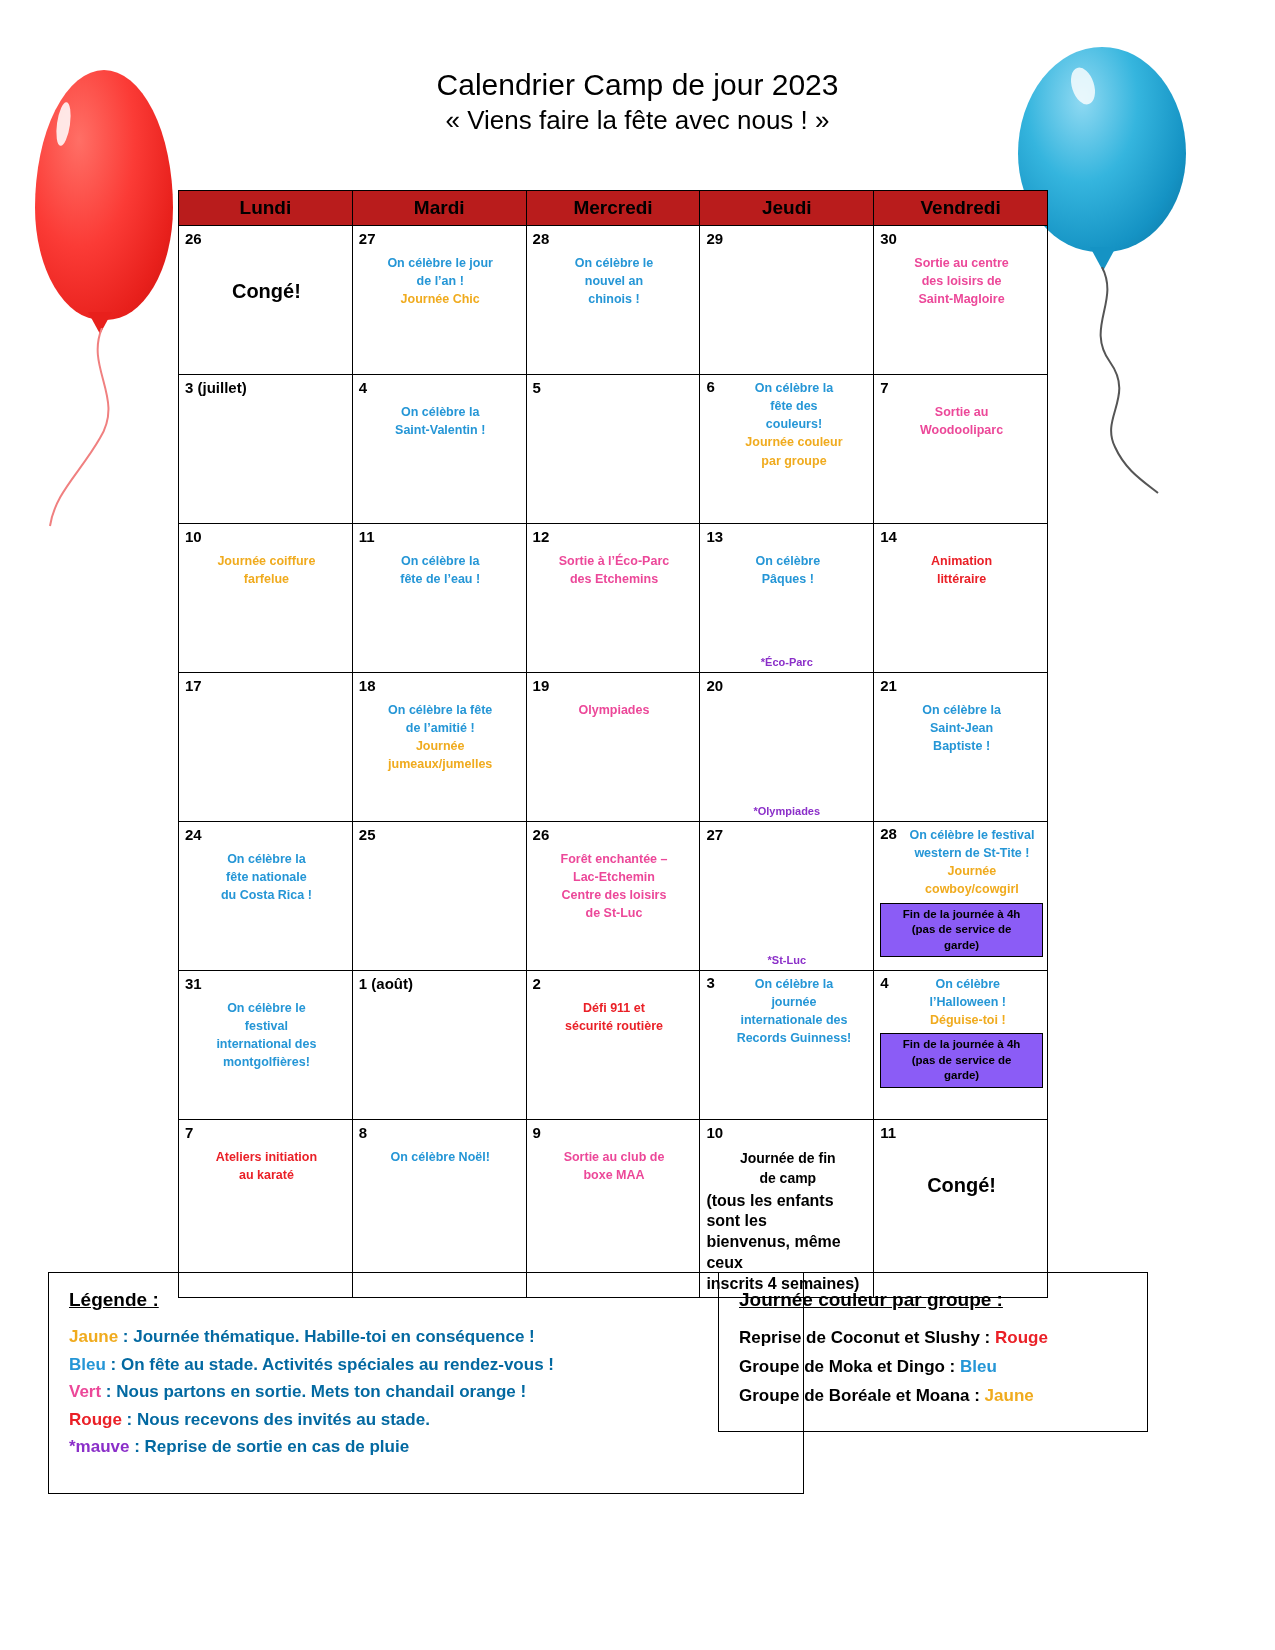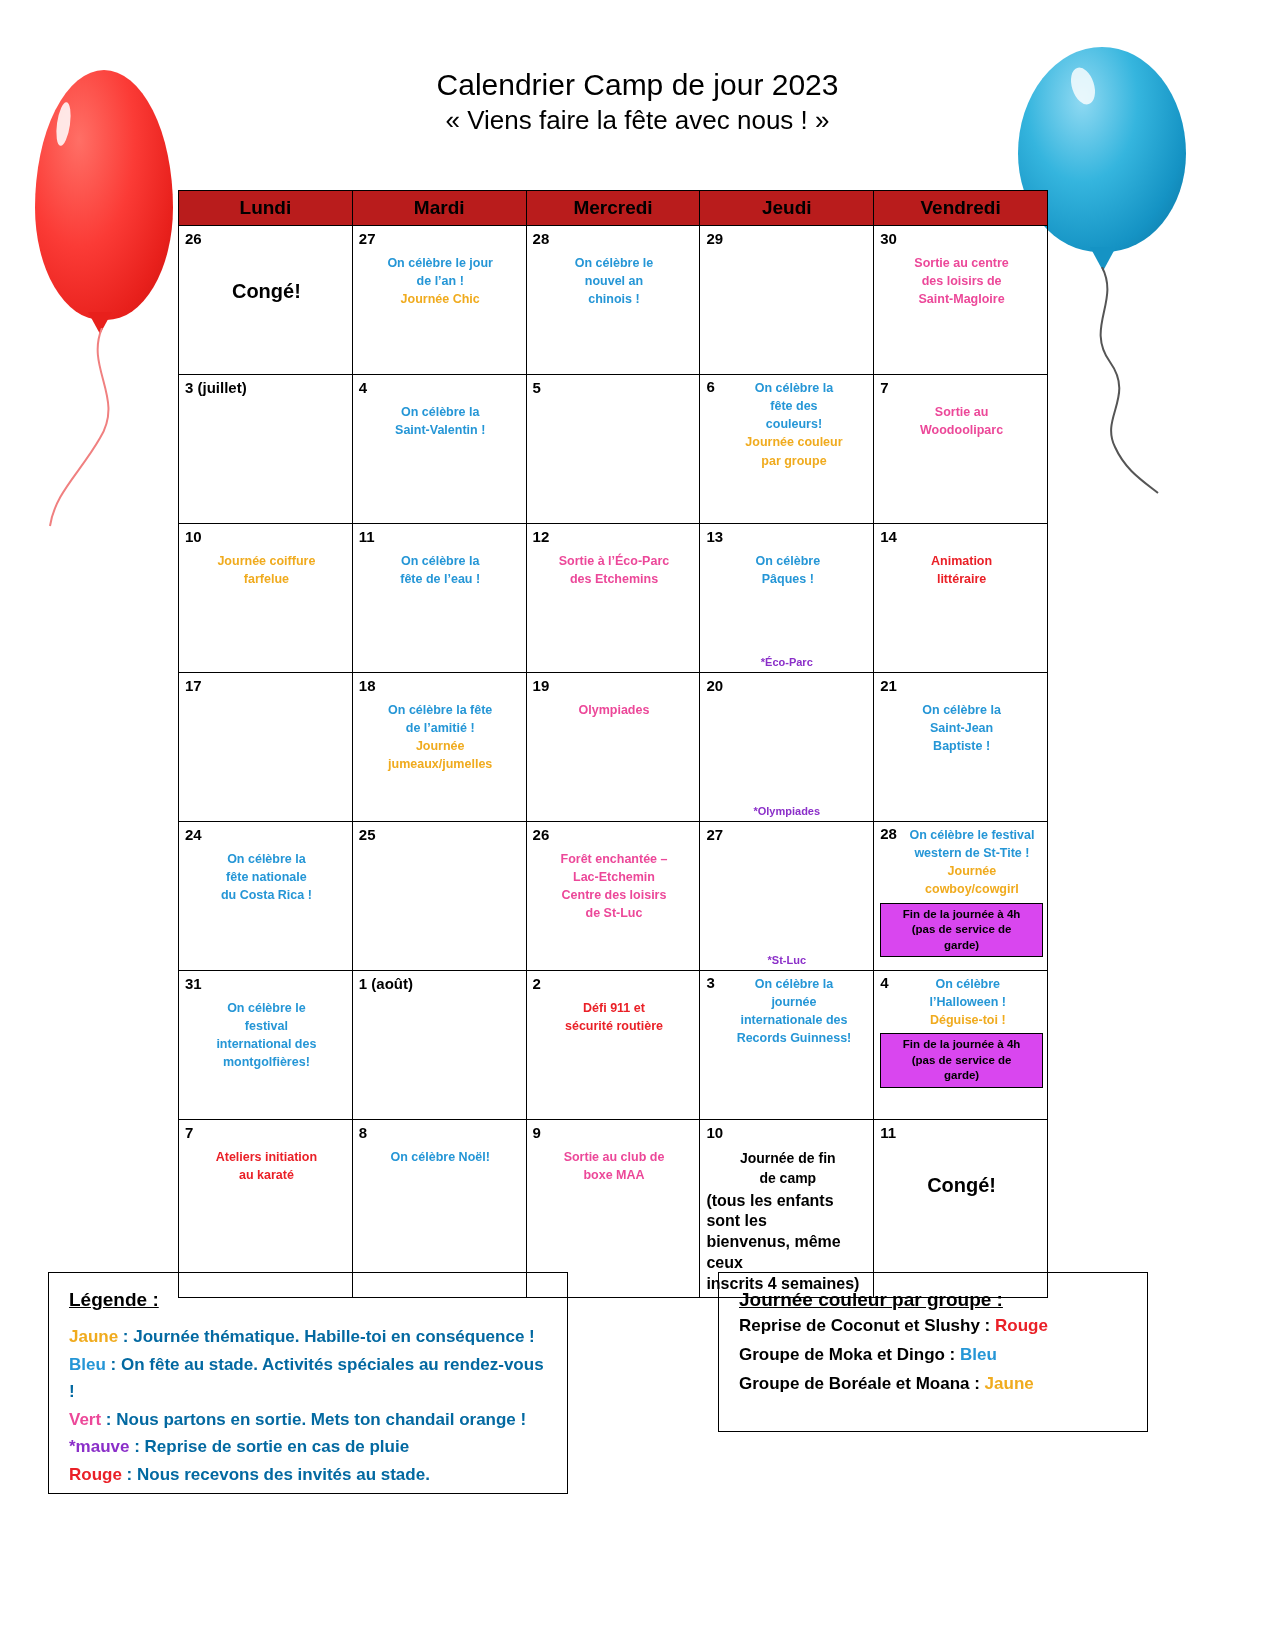--- a/index.html
+++ b/index.html
@@ -184,21 +184,21 @@
     position: absolute;
     left: 0;
     right: 0;
     bottom: 4px;
     text-align: center;
     font-size: 11px;
     font-weight: bold;
     color: #8b2fc9;
   }
   .cyan-box {
-    background: #d946ef;
+    background: #8b5cf6;
     border: 1px solid #000;
     color: #000;
     font-size: 11.5px;
     font-weight: bold;
     line-height: 1.35;
     padding: 3px 2px;
     margin: 4px 0 0 0;
     text-align: center;
   }
   .small-note {
@@ -215,21 +215,21 @@
   }
   .inline-num-row .body-col {
     flex: 1;
   }
 
   
   .legend-box {
     position: absolute;
     left: 48px;
     top: 1272px;
-    width: 520px;
+    width: 756px;
     height: 222px;
     border: 1px solid #000;
     padding: 16px 20px;
     box-sizing: border-box;
   }
   .legend-title {
     font-size: 19px;
     font-weight: bold;
     text-decoration: underline;
     color: #000;
@@ -252,20 +252,21 @@
     height: 160px;
     border: 1px solid #000;
     padding: 16px 20px;
     box-sizing: border-box;
   }
   .groups-title {
     font-size: 19px;
     font-weight: bold;
     text-decoration: underline;
     color: #000;
+    margin-bottom: 12px;
   }
   .groups-row {
     font-size: 17px;
     font-weight: bold;
     color: #000;
     line-height: 1.72;
   }
 </style>
 </head>
 <body>
@@ -494,22 +495,22 @@
       </tr>
     </tbody>
 </table>
 
 <div class="legend-box">
   <div class="legend-title">Légende :</div>
   <div id="legend-rows">
       <div class="legend-row"><span class="key c-yellow">Jaune</span><span class="rest"> : Journée thématique. Habille-toi en conséquence !</span></div>
       <div class="legend-row"><span class="key c-blue">Bleu</span><span class="rest"> : On fête au stade. Activités spéciales au rendez-vous !</span></div>
       <div class="legend-row"><span class="key c-green">Vert</span><span class="rest"> : Nous partons en sortie. Mets ton chandail orange !</span></div>
+      <div class="legend-row"><span class="key c-red">Rouge</span><span class="rest"> : Nous recevons des invités au stade.</span></div>
       <div class="legend-row"><span class="key c-purple">*mauve</span><span class="rest"> : Reprise de sortie en cas de pluie</span></div>
-      <div class="legend-row"><span class="key c-red">Rouge</span><span class="rest"> : Nous recevons des invités au stade.</span></div>
     </div>
 </div>
 
 <div class="groups-box">
   <div class="groups-title">Journée couleur par groupe :</div>
   <div id="groups-rows">
       <div class="groups-row"><span>Reprise de Coconut et Slushy : </span><span class="c-red">Rouge</span></div>
       <div class="groups-row"><span>Groupe de Moka et Dingo : </span><span class="c-blue">Bleu</span></div>
       <div class="groups-row"><span>Groupe de Boréale et Moana : </span><span class="c-yellow">Jaune</span></div>
     </div>

